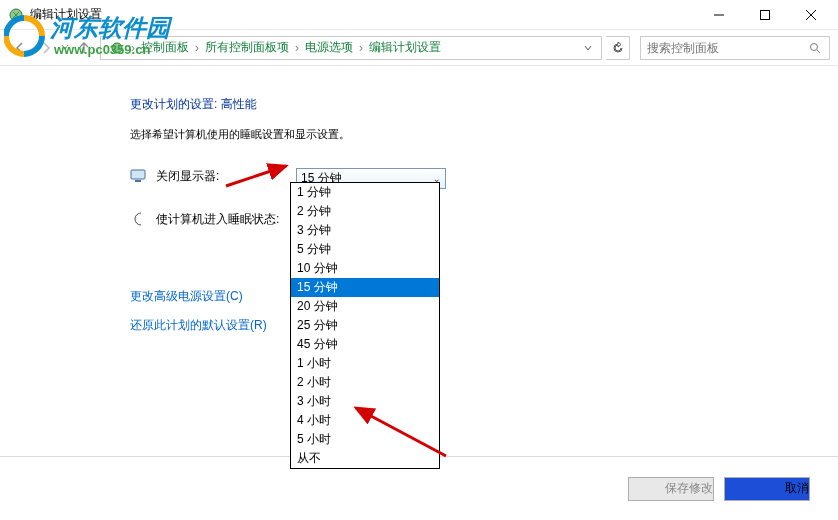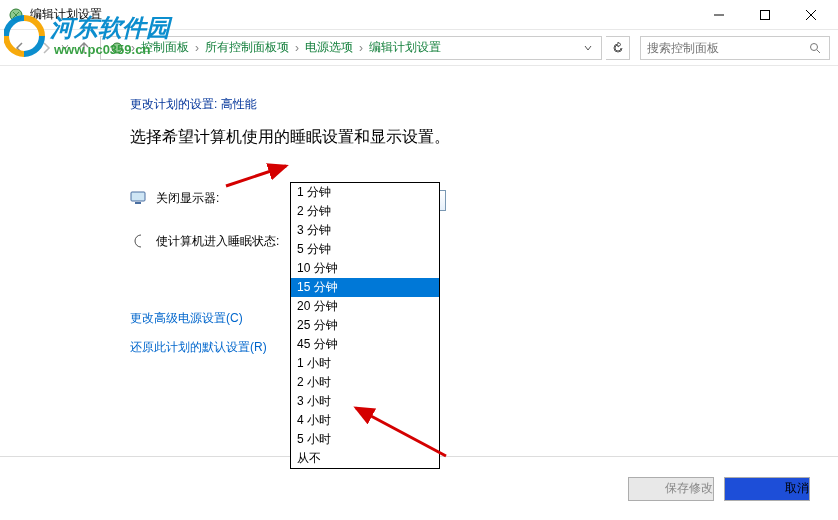--- a/index.html
+++ b/index.html
@@ -21,21 +21,21 @@
     .breadcrumb-item { padding: 0 4px; white-space: nowrap; color: #15803d; }
     .breadcrumb-sep { color: #888; padding: 0 2px; }
     .breadcrumb-expand { margin-left: auto; width: 18px; display:flex; align-items:center; justify-content:center; color:#555;}
     .refresh-btn { width: 24px; height: 24px; border:1px solid #ccc; border-left:none; background:#fff; display:flex; align-items:center; justify-content:center;}
     .search-box { width: 190px; height: 24px; border: 1px solid #ccc; display:flex; align-items:center; padding: 0 6px; margin-left:6px;}
     .search-box input { flex:1; border:none; outline:none; font-size:12px; color:#555;}
     .search-icon-wrap { width:16px; height:16px; display:flex; align-items:center; justify-content:center; color:#555;}
 
     .content { padding: 30px 24px 20px 130px; position: relative; }
     .heading { color: #003399; font-size: 12px; margin-bottom: 14px; font-weight: normal;}
-    .subheading { font-size: 16px; color: #000; margin-bottom: 42px; }
+    .subheading { font-size: 11px; color: #000; margin-bottom: 26px; }
     
     .setting-row { display: flex; align-items: flex-start; gap: 10px; margin-bottom: 22px; }
     .setting-icon { width: 16px; height: 16px; display:flex; align-items:center; justify-content:center;}
     .setting-label { font-size: 12px; color:#000; width: 130px;}
     .setting-select-wrap { width: 150px; position: relative;}
     .setting-select { width: 100%; height: 21px; border: 1px solid #7a98b3; background: linear-gradient(#fff,#e6f0fa); font-size: 12px; padding: 0 4px; display:flex; align-items:center; justify-content:space-between; cursor:pointer;}
     .setting-select-chev { color:#555; font-size:10px;}
     
     .dropdown-list { position: absolute; left: 290px; top: 182px; width: 150px; border: 1px solid #000; background: #fff; z-index: 10; font-size: 12px;}
     .dropdown-item { padding: 1px 6px; }

